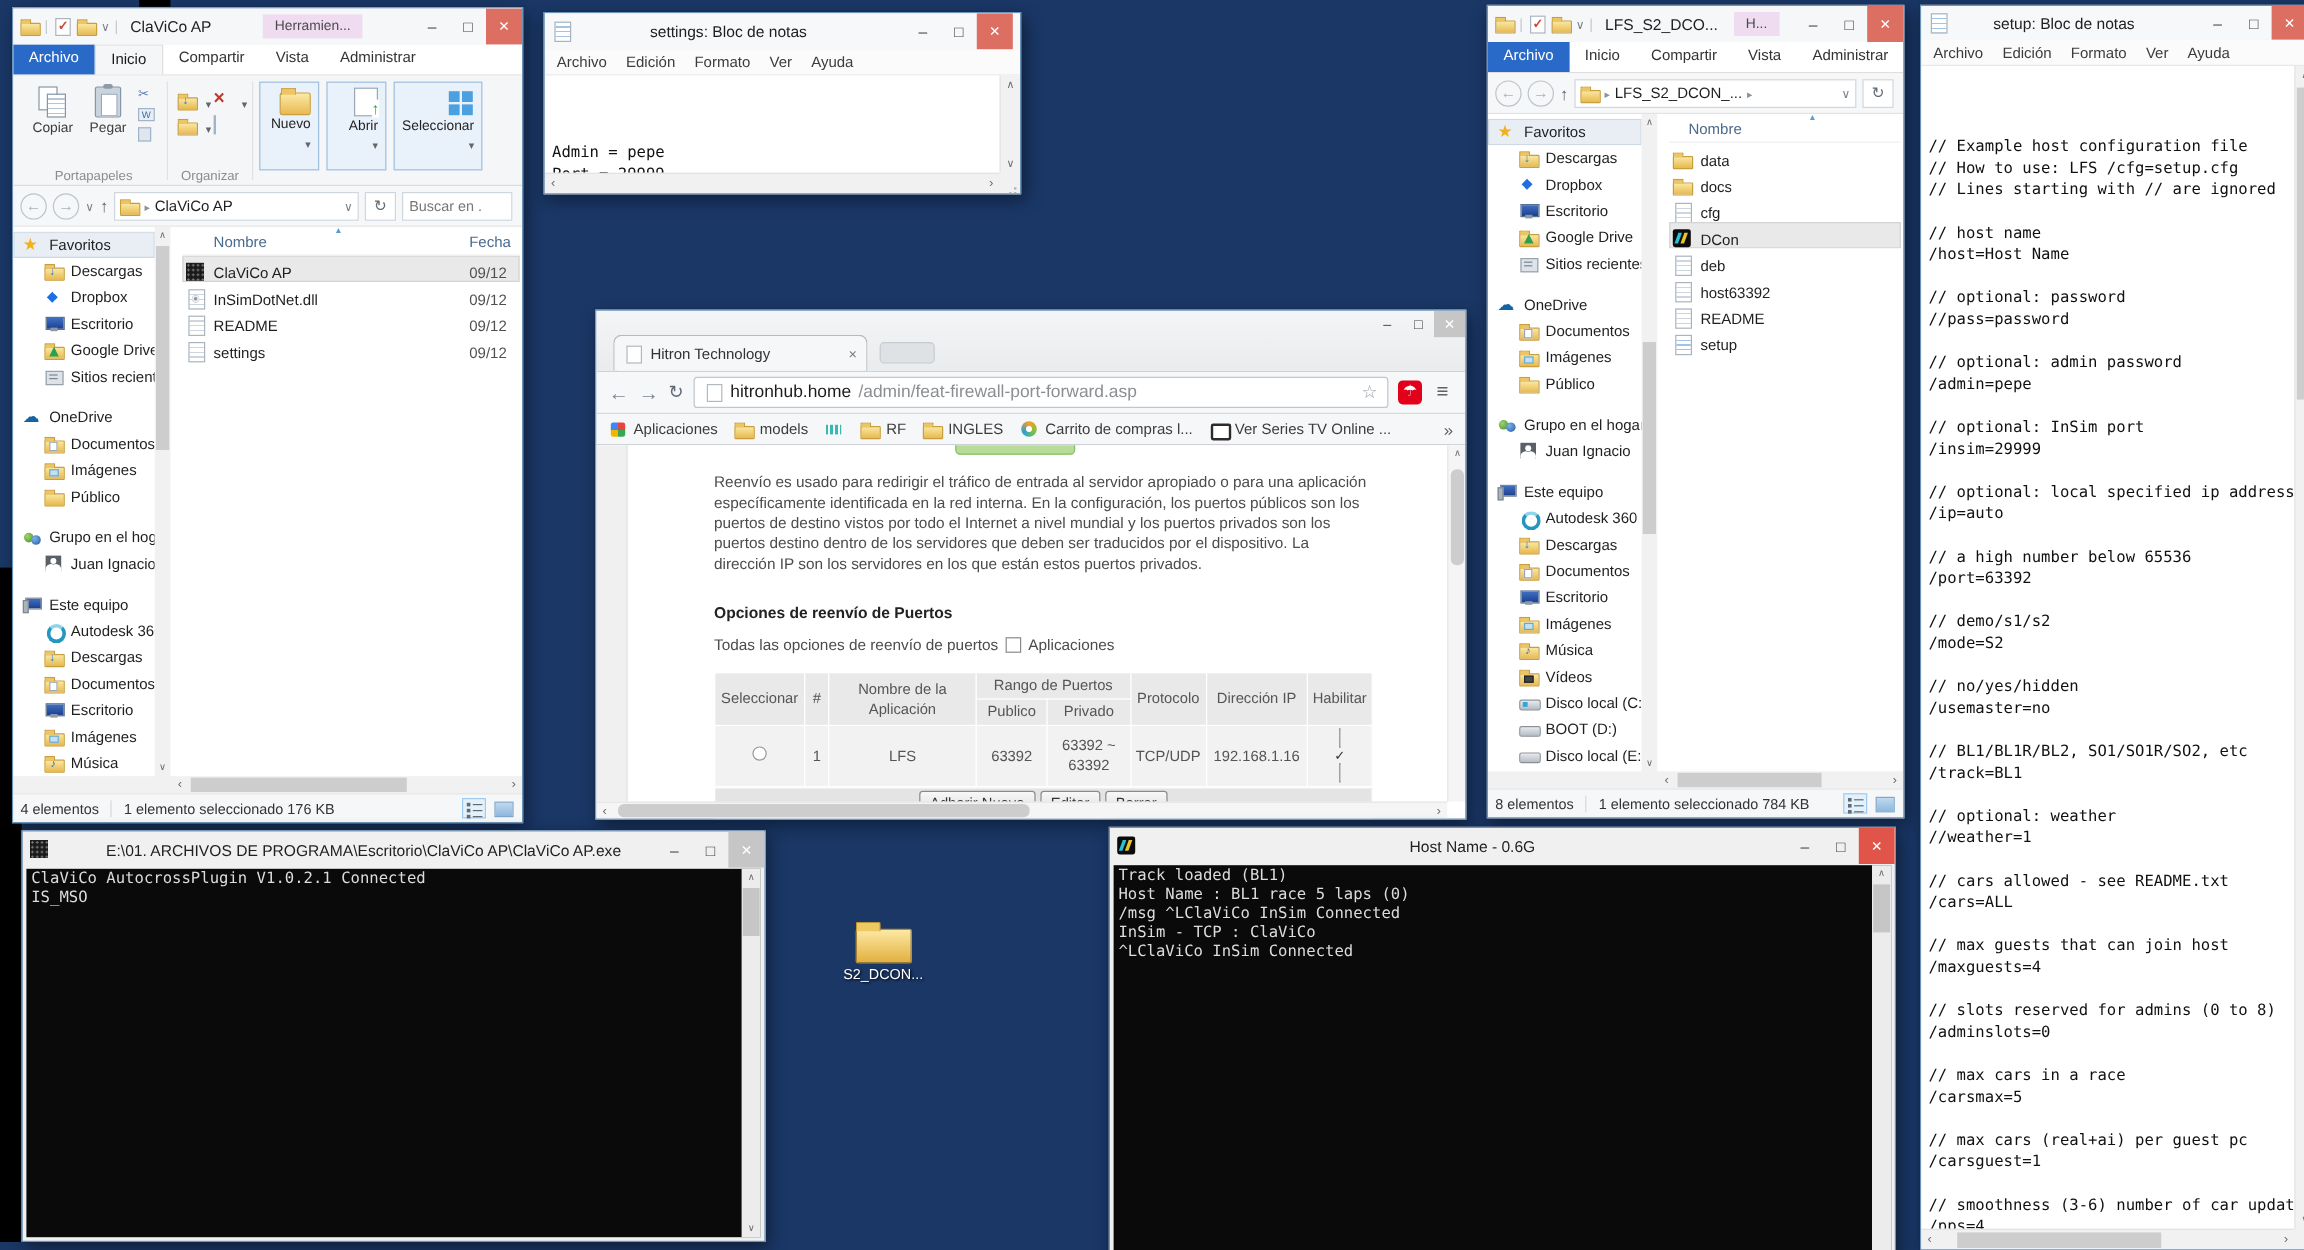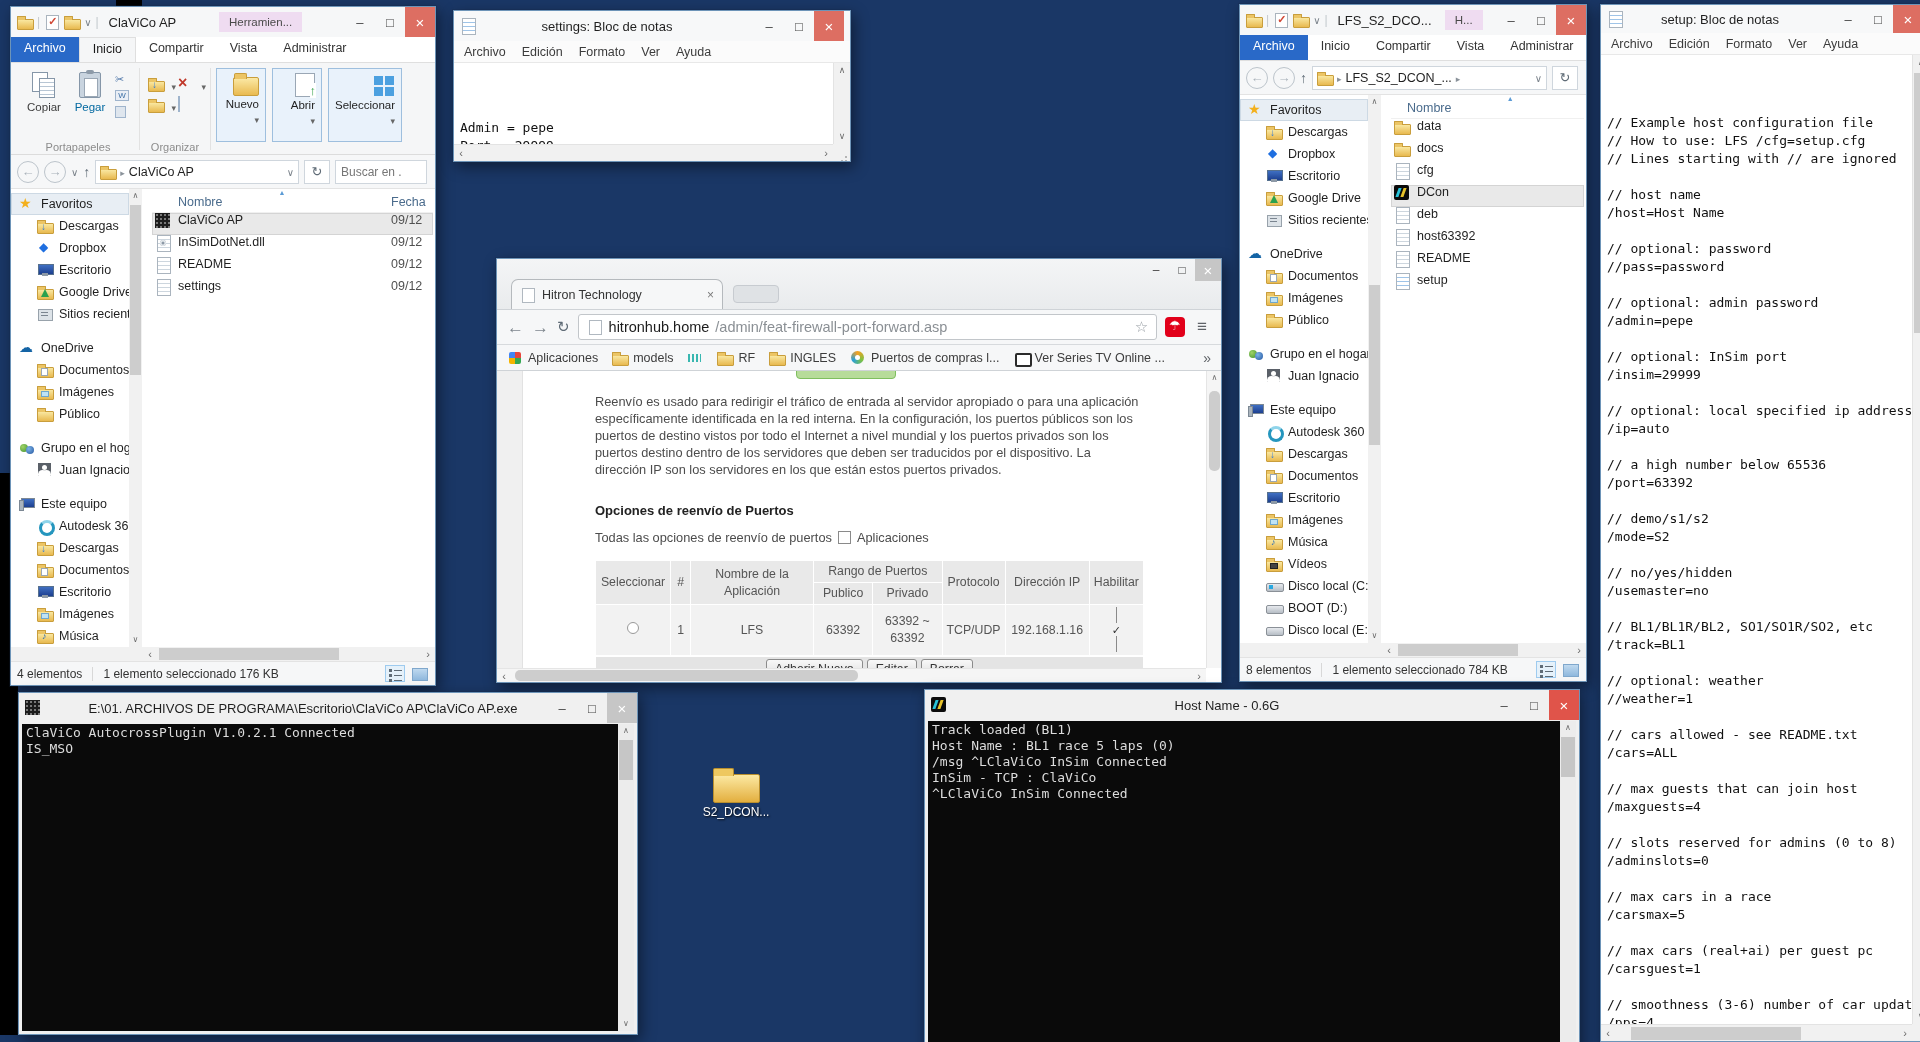--- a/index.html
+++ b/index.html
@@ -39,21 +39,21 @@
 
   .ribbon{height:92px;background:#f5f6f7;border-bottom:1px solid #dcdcdc;
        display:flex;align-items:stretch;padding:3px 4px 0 8px;flex:none}
   .rgroup{display:flex;flex-wrap:wrap;align-content:flex-start;position:relative;
        padding:2px 6px 14px 2px}
   .glabel{position:absolute;bottom:1px;left:0;right:0;text-align:center;
        color:#8c8c8c;font-size:11px}
   .vsep{width:1px;background:#e2e2e2;margin:2px 2px 4px 2px}
   .rbig{width:46px;display:flex;flex-direction:column;align-items:center;gap:3px;
        padding-top:4px;color:#3c3c3c}
-  .rbig.dim{color:#0369a1}
+  .rbig.dim{color:#404040}
   .rlbl{font-size:11.5px}
   .rsmallcol{display:flex;flex-direction:column;justify-content:flex-start;gap:5px;
        padding:6px 2px 0 2px}
   .rs{font-size:11px;color:#5a7fae;line-height:11px}
   .rs.cut::before{content:"✂"}
   .rs.wbox{width:14px;height:11px;background:#e9eef5;border:1px solid #9fb4cc;
        color:#3a6ea5;font-size:8px;text-align:center;line-height:9px}
   .rs.clipmini{width:11px;height:12px;background:#dfe6ee;border:1px solid #9fb4cc}
   .orgrid{display:grid;grid-template-columns:auto auto;gap:6px 10px;padding:8px 4px 0 4px}
   .oi{position:relative;width:20px;height:15px}
@@ -119,21 +119,21 @@
        font-size:8px;text-align:center;line-height:14px}
   .sarrow-up::before{content:"∧"} .sarrow-dn::before{content:"∨"}
   .sidescroll .thumb{position:absolute;left:1px;width:11px;background:#cdcdcd}
   .files{flex:1;position:relative;min-width:0;padding:2px 0 0 10px;overflow:hidden}
   .cols{height:22px;display:flex;align-items:center;color:#4a6b8c;position:relative;
        border-bottom:1px solid #f0f0f0;margin-right:2px}
   .cols .c-nombre{padding-left:26px}
   .cols .sort-asc{position:absolute;left:45%;top:-2px;color:#5b9bd5;font-size:7px}
   .sort-asc::before{content:"▲"}
   .cols .c-fecha{position:absolute;right:0;width:42px;overflow:hidden;white-space:nowrap}
-  .file-row{height:22px;display:flex;align-items:flex-start;gap:7px;padding-left:3px;
+  .file-row{height:22px;display:flex;align-items:flex-end;gap:7px;padding-left:3px;
        position:relative;white-space:nowrap;margin-right:2px}
   .file-row.sel{background:#e9e9e9;box-shadow:inset 0 0 0 1px #d4d4d4}
   .file-row .fname{overflow:hidden}
   .file-row .fdate{position:absolute;right:0;width:42px;color:#505050;overflow:hidden}
   .hscroll{height:14px;background:#f1f1f1;display:flex;align-items:center;flex:none;position:relative}
   .hs-left::before{content:"‹"} .hs-right::before{content:"›"}
   .hs-left,.hs-right{width:14px;text-align:center;color:#6b6b6b;font-size:11px;line-height:14px}
   .hs-right{margin-left:auto}
   .hscroll .thumb{height:12px;background:#cdcdcd;margin:0 2px}
   .statusbar{height:24px;background:#f6f7f8;border-top:1px solid #e3e3e3;display:flex;
@@ -678,21 +678,21 @@
           <span class="lbl">RF</span>
         </span>
 
         <span class="bm">
           <span class="ic ic-folder"></span>
           <span class="lbl">INGLES</span>
         </span>
 
         <span class="bm">
           <span class="ic ic-swirl"></span>
-          <span class="lbl">Puertos de compras l...</span>
+          <span class="lbl">Carrito de compras l...</span>
         </span>
 
         <span class="bm">
           <span class="ic ic-tv"></span>
           <span class="lbl">Ver Series TV Online ...</span>
         </span>
       </span>
     <span class="bm-more"></span>
   </div>
   <div class="c-content">

